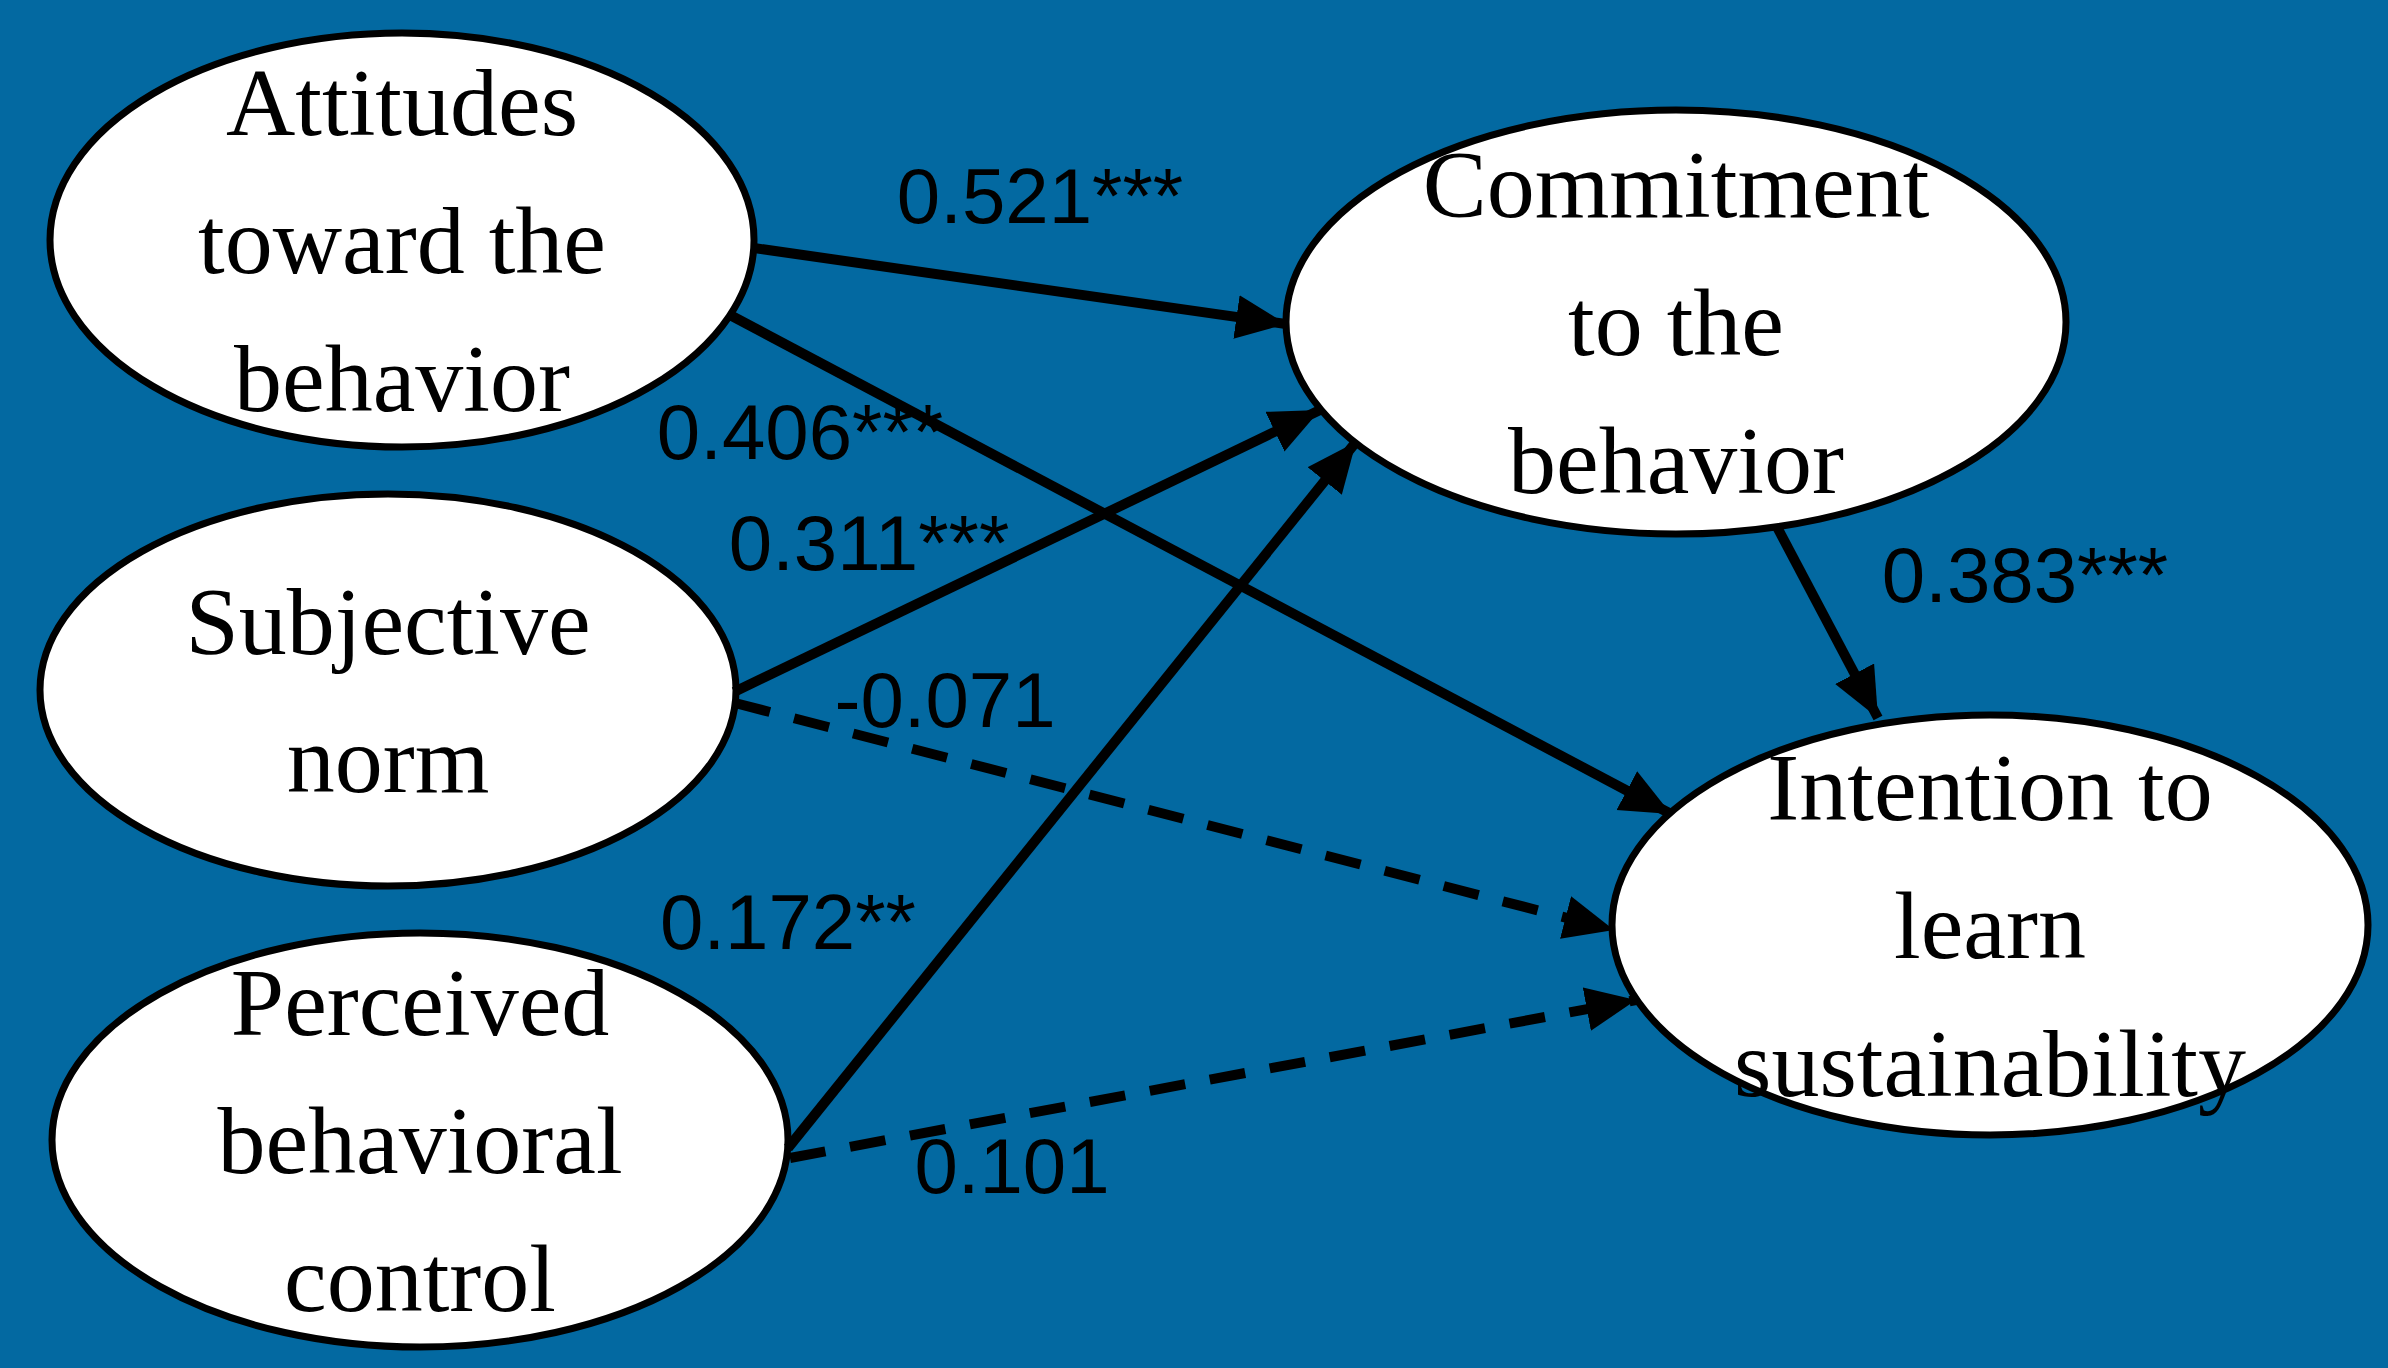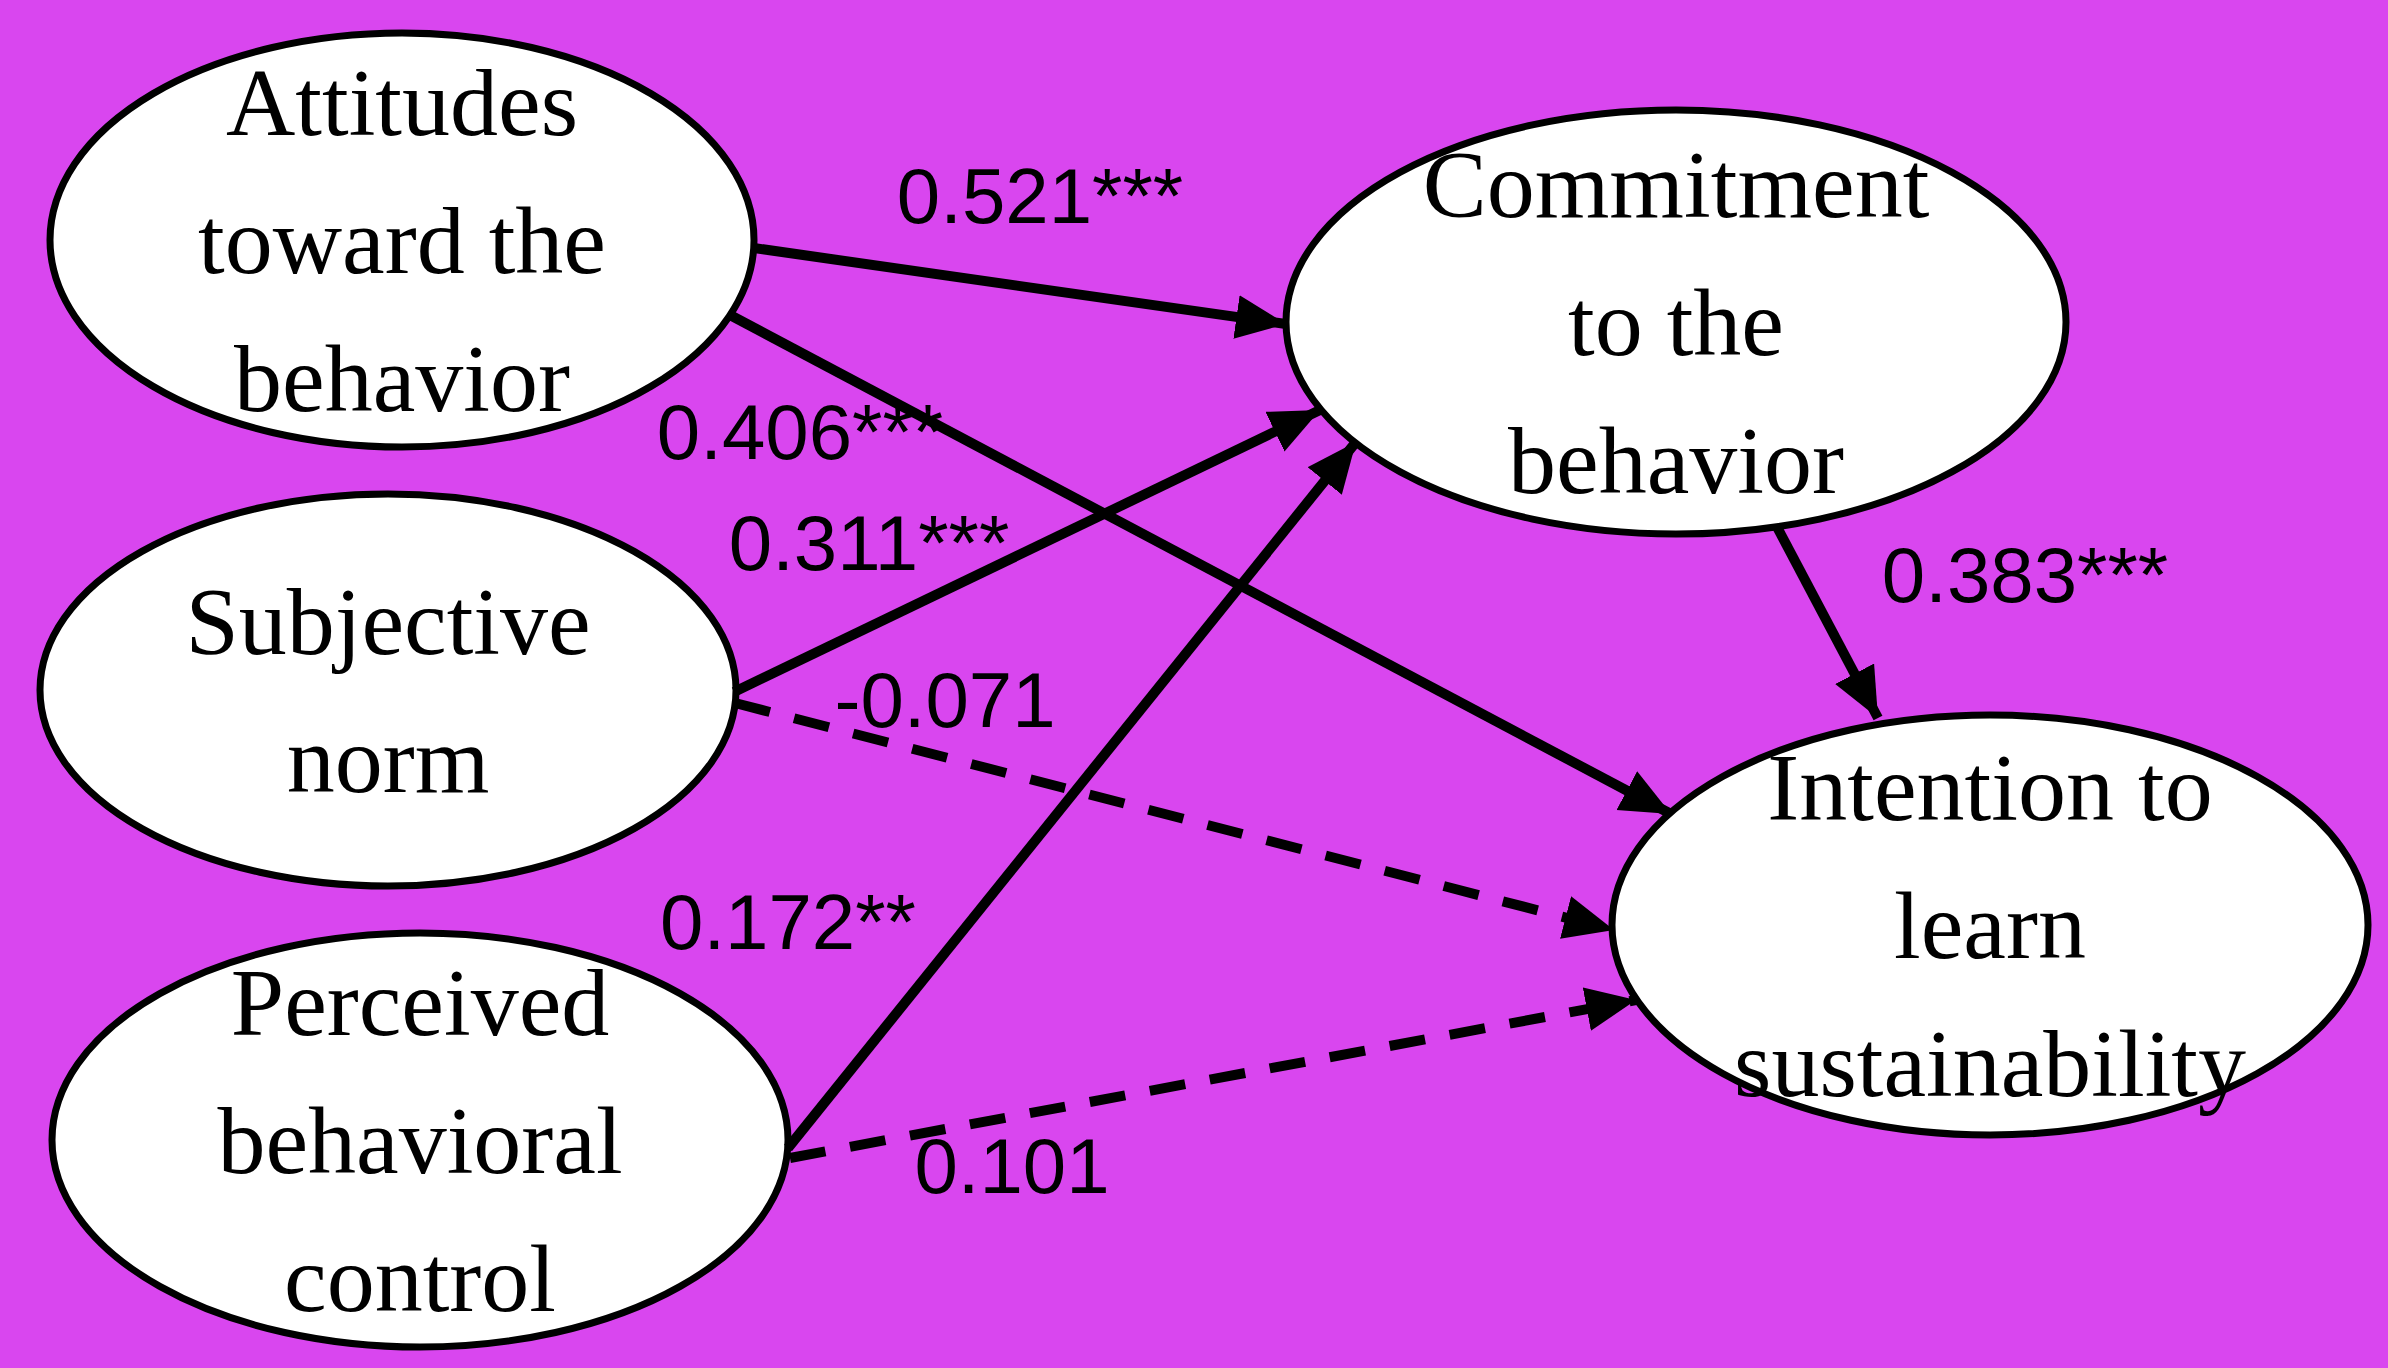--- a/index.html
+++ b/index.html
@@ -4,21 +4,21 @@
 <style>
   html, body {
     margin: 0;
     padding: 0;
     background: #ffffff;
   }
   .stage {
     position: relative;
     width: 2388px;
     height: 1368px;
-    background: #d946ef;
+    background: #0369a1;
     overflow: hidden;
   }
   svg.path-diagram {
     display: block;
     width: 100%;
     height: 100%;
   }
   .node-ellipse {
     fill: #ffffff;
     stroke: #000000;

